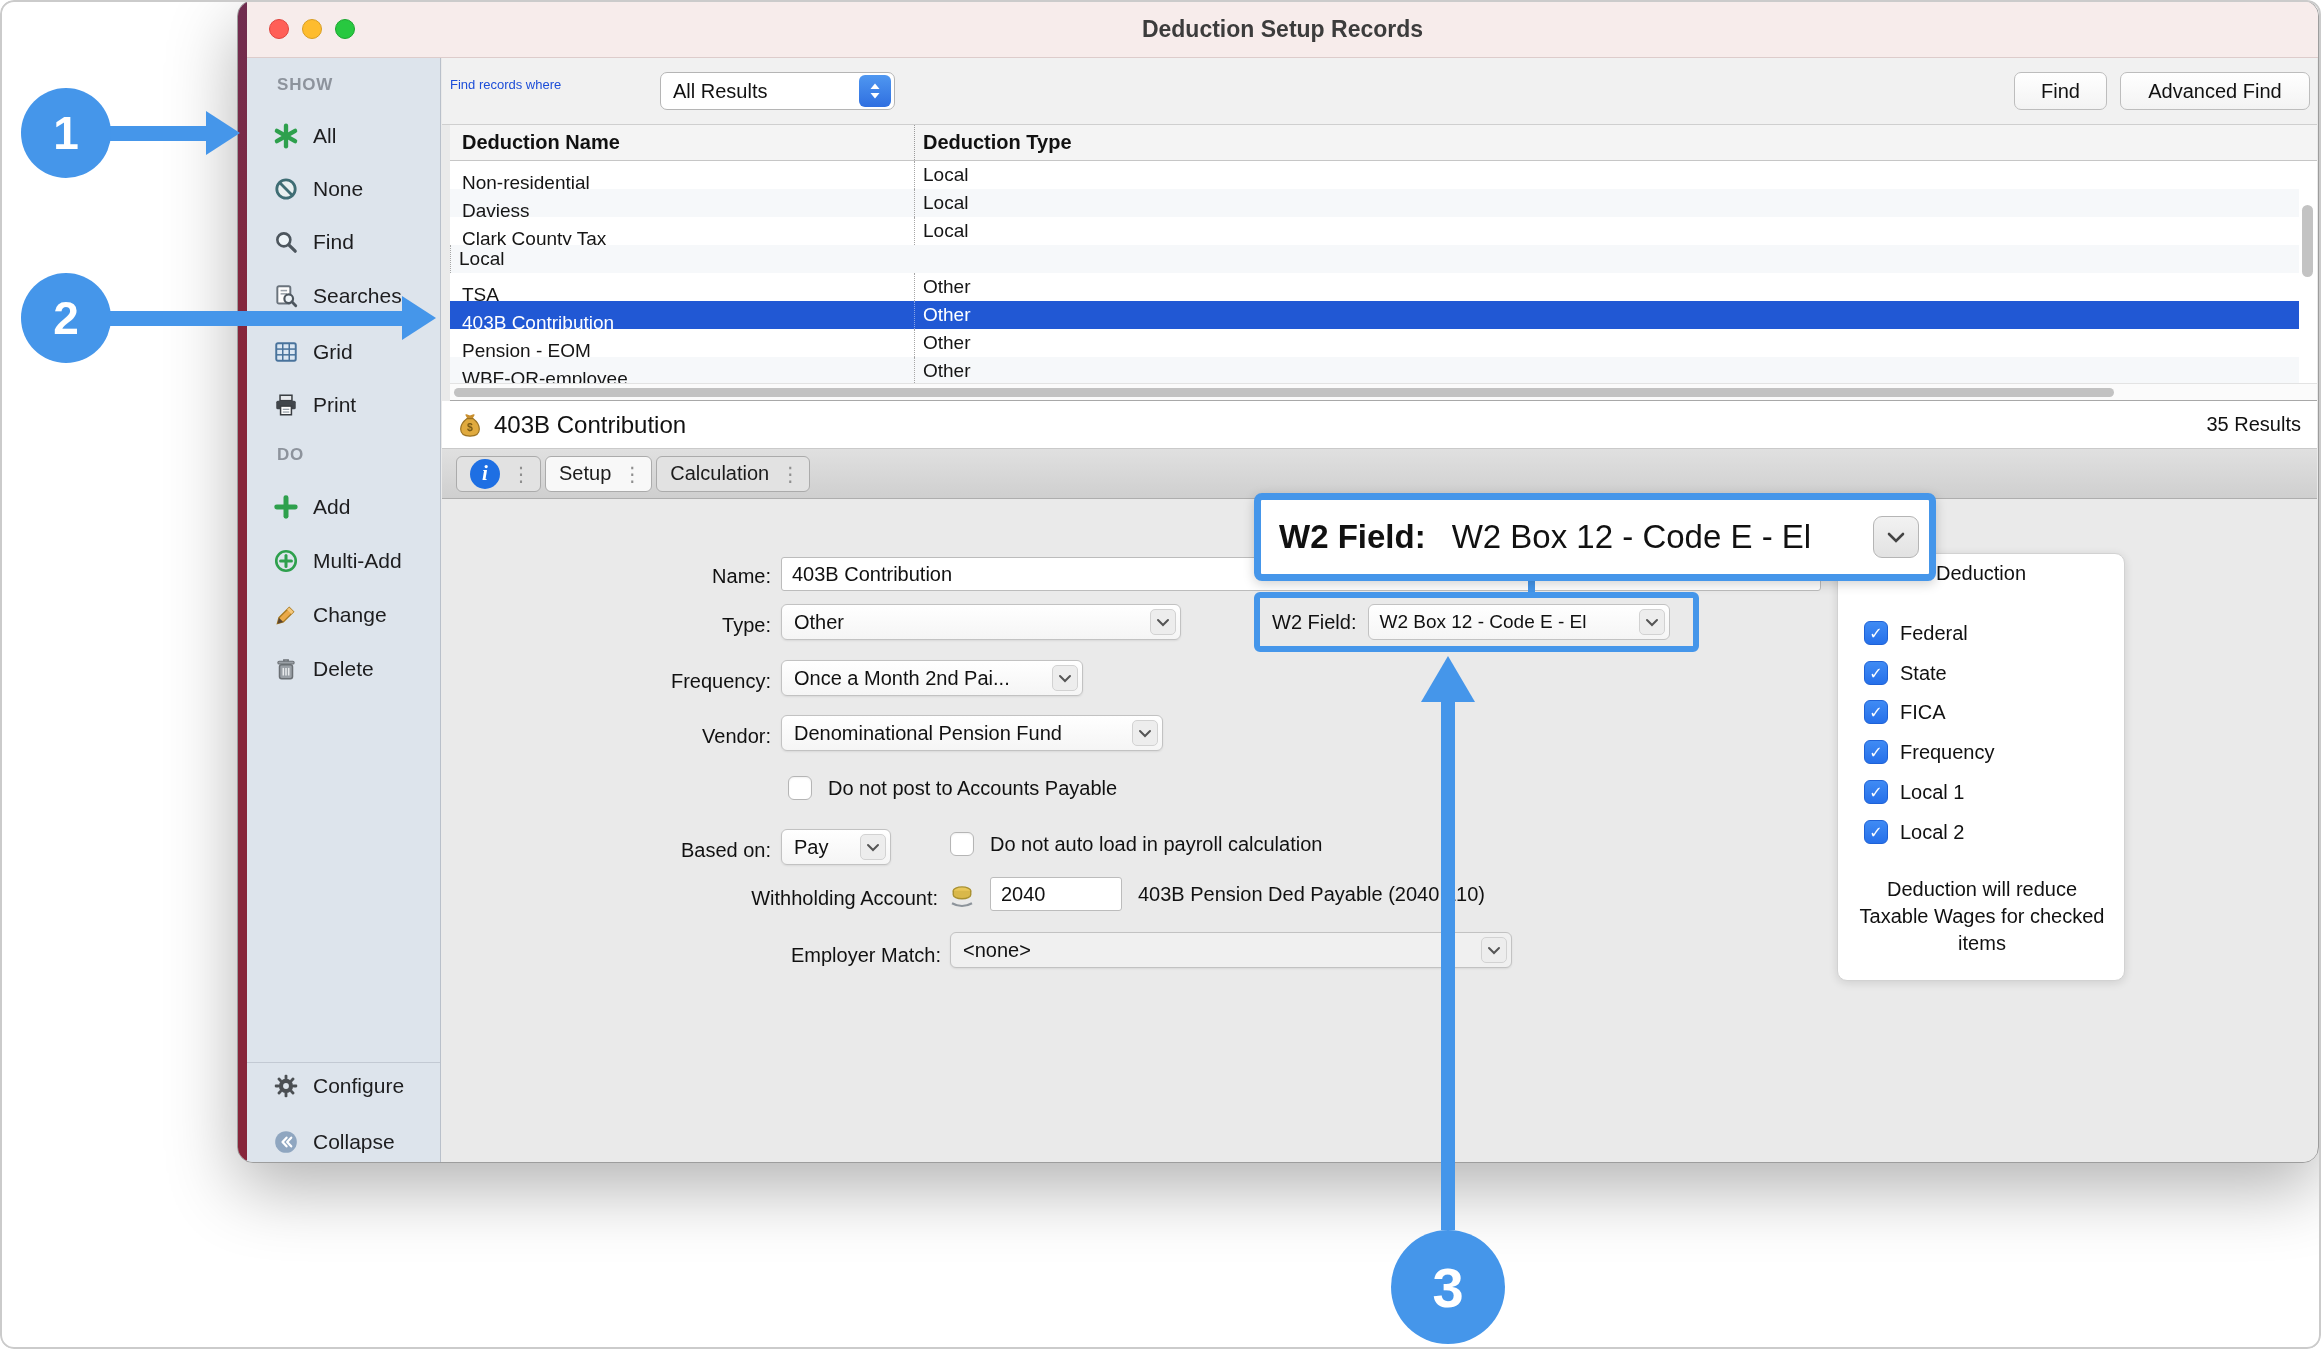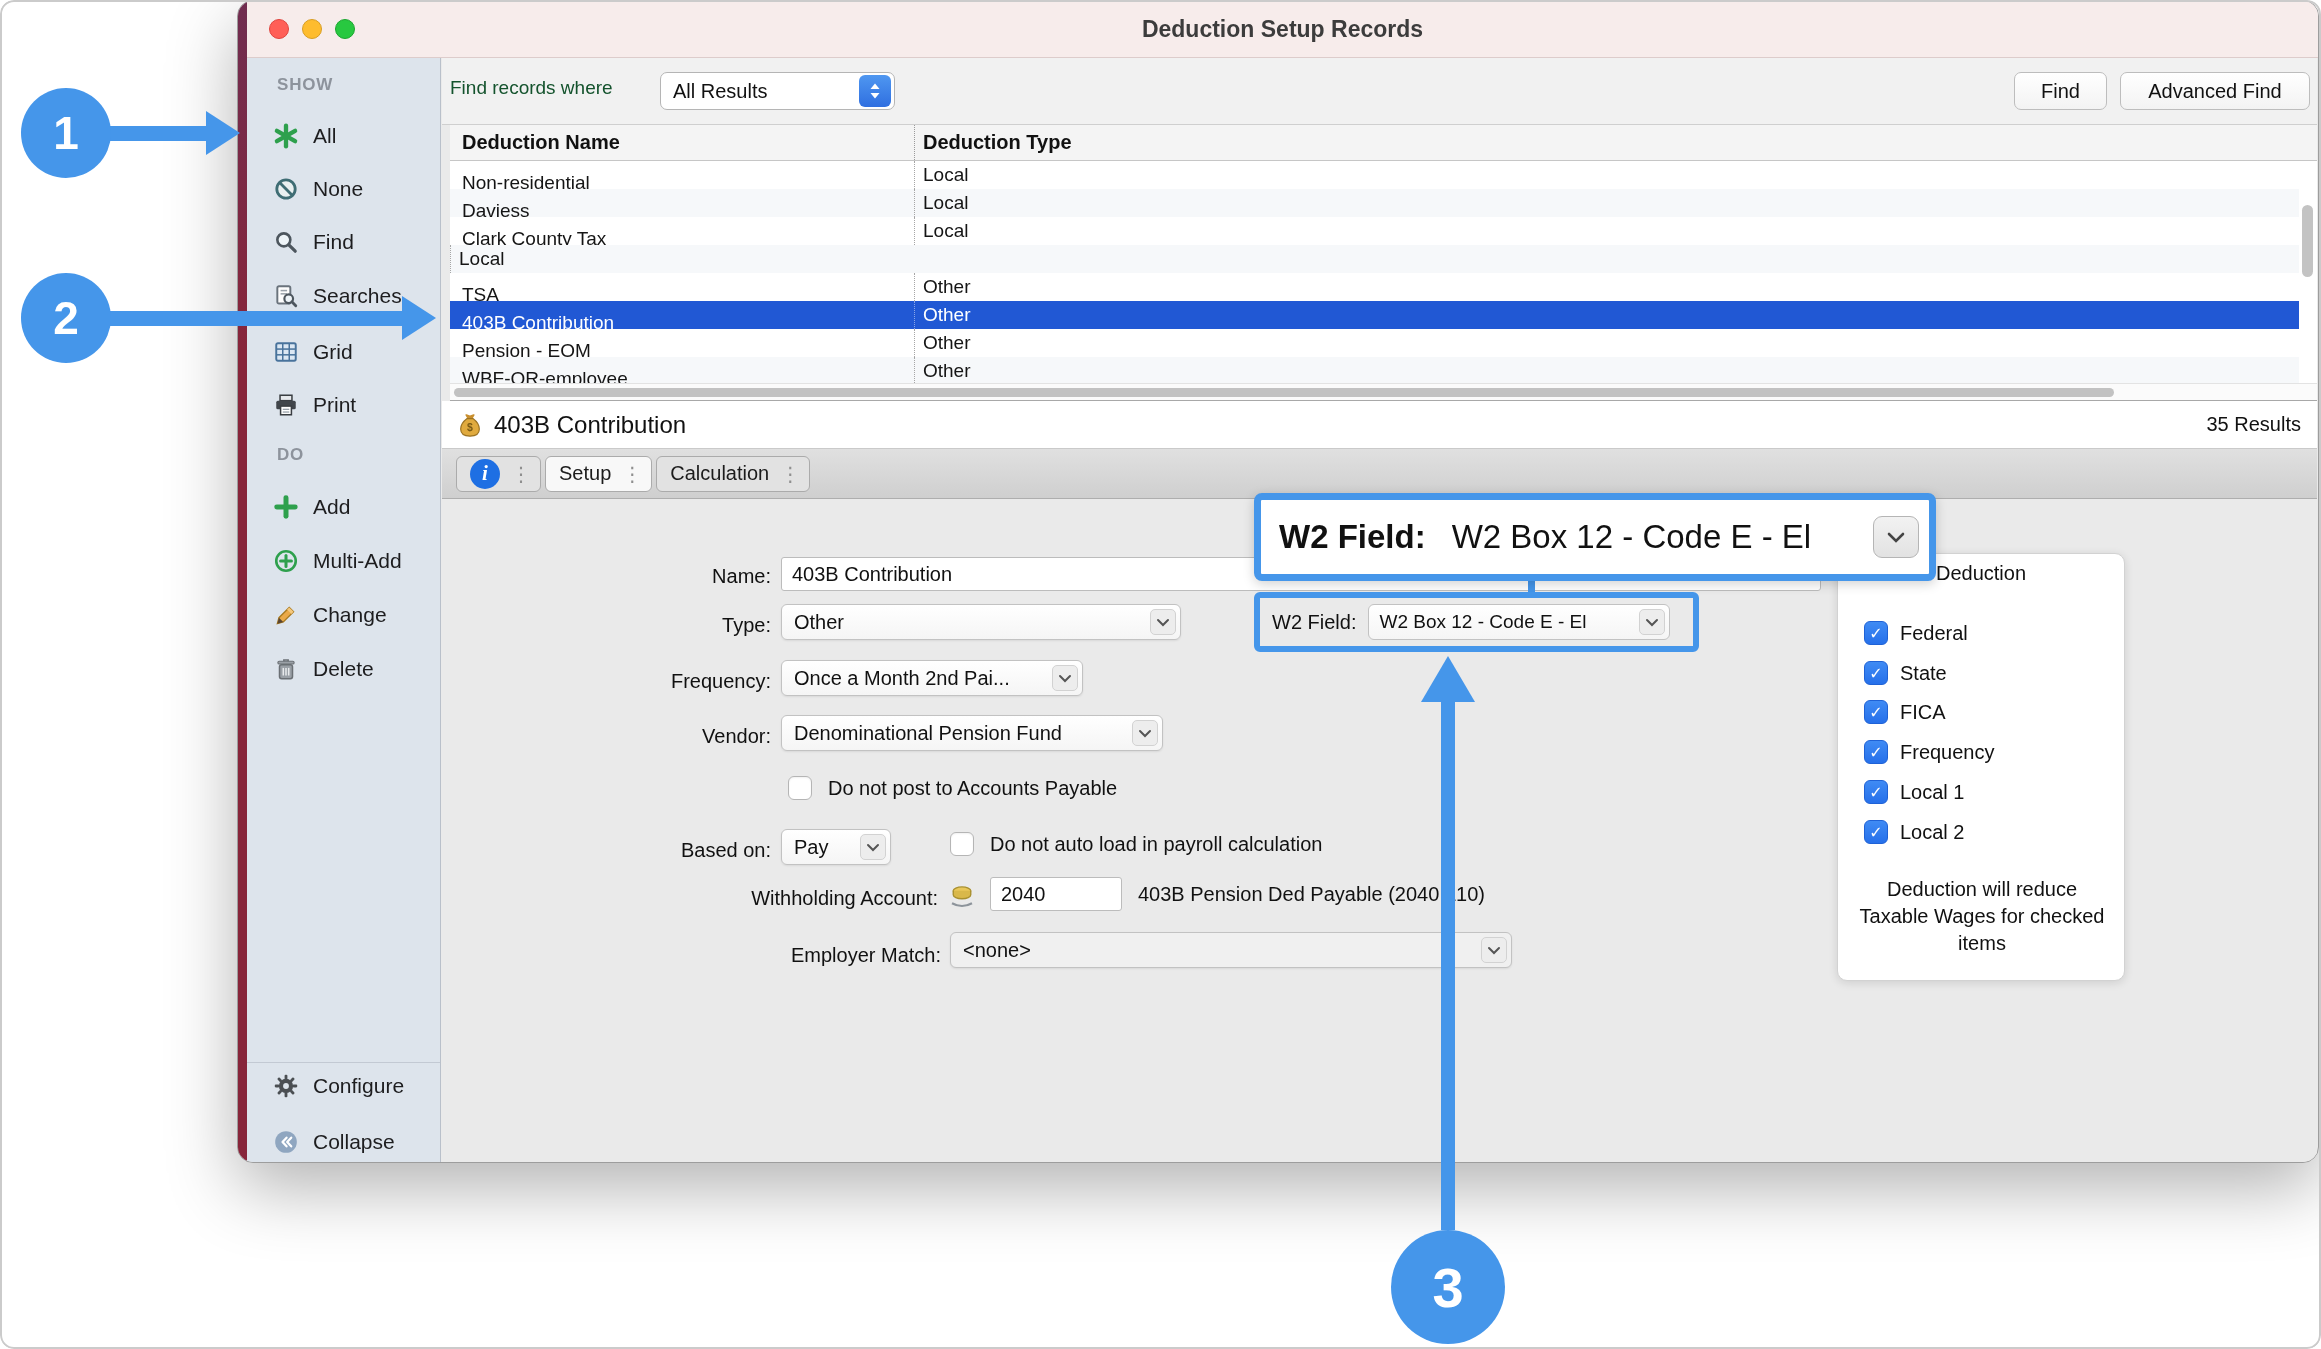--- a/index.html
+++ b/index.html
@@ -22,21 +22,21 @@
   
   .sidebar { position:absolute; left:9px; top:57px; width:194px; bottom:0; background:#dde4ec; border-right:1px solid #b9c0ca; }
   .side-h { position:absolute; left:30px; height:28px; line-height:28px; font-size:17px; font-weight:700; color:#8d939c; letter-spacing:.8px; }
   .side-item { position:absolute; left:0; width:100%; height:40px; display:flex; align-items:center; padding-left:24px; gap:12px; font-size:21px; color:#1d1d1f; cursor:default; }
   .side-item .ic { width:30px; height:30px; display:flex; align-items:center; justify-content:center; flex:0 0 30px; }
   .side-item .lbl { font-weight:500; white-space:nowrap; }
   .side-div { position:absolute; left:0; width:100%; top:1004px; border-top:1px solid #c2c9d3; }
 
   
   .findbar { position:absolute; left:204px; top:57px; right:1px; height:67px; background:#f1f1f1; border-bottom:1px solid #cfcfcf; }
-  .findlabel { position:absolute; left:8px; top:19px; font-size:19px; color:#14532d; }
+  .findlabel { position:absolute; left:8px; top:19px; font-size:13px; color:#1d4ed8; }
   .filter-popup { position:absolute; left:218px; top:14px; width:235px; height:38px; background:#fff; border:1px solid #b5b5b5; border-radius:7px; display:flex; align-items:center; padding-left:12px; font-size:20px; color:#111; }
   .filter-stepper { position:absolute; right:3px; top:2px; width:32px; height:32px; border-radius:6px; background:linear-gradient(#4f97f0,#2f6fe0); display:flex; align-items:center; justify-content:center; }
   .btn { position:absolute; top:14px; height:38px; background:linear-gradient(#ffffff,#f3f3f3); border:1px solid #bdbdbd; border-radius:7px; font-size:20px; color:#111; display:flex; align-items:center; justify-content:center; }
 
   
   .table-wrap { position:absolute; left:212px; top:124px; right:1px; height:276px; background:#fff; border-bottom:1px solid #a8a8a8; }
   .thead { position:absolute; left:0; right:0; top:0; height:36px; background:#f4f4f4; border-bottom:1px solid #c6c6c6; display:flex; align-items:center; font-weight:700; font-size:20px; color:#111; }
   .th1 { width:464px; padding-left:12px; }
   .th2 { flex:1; height:100%; display:flex; align-items:center; padding-left:8px; border-left:1px dotted #9a9a9a; }
   .rows { position:absolute; left:0; right:18px; top:36px; height:223px; overflow:hidden; }

